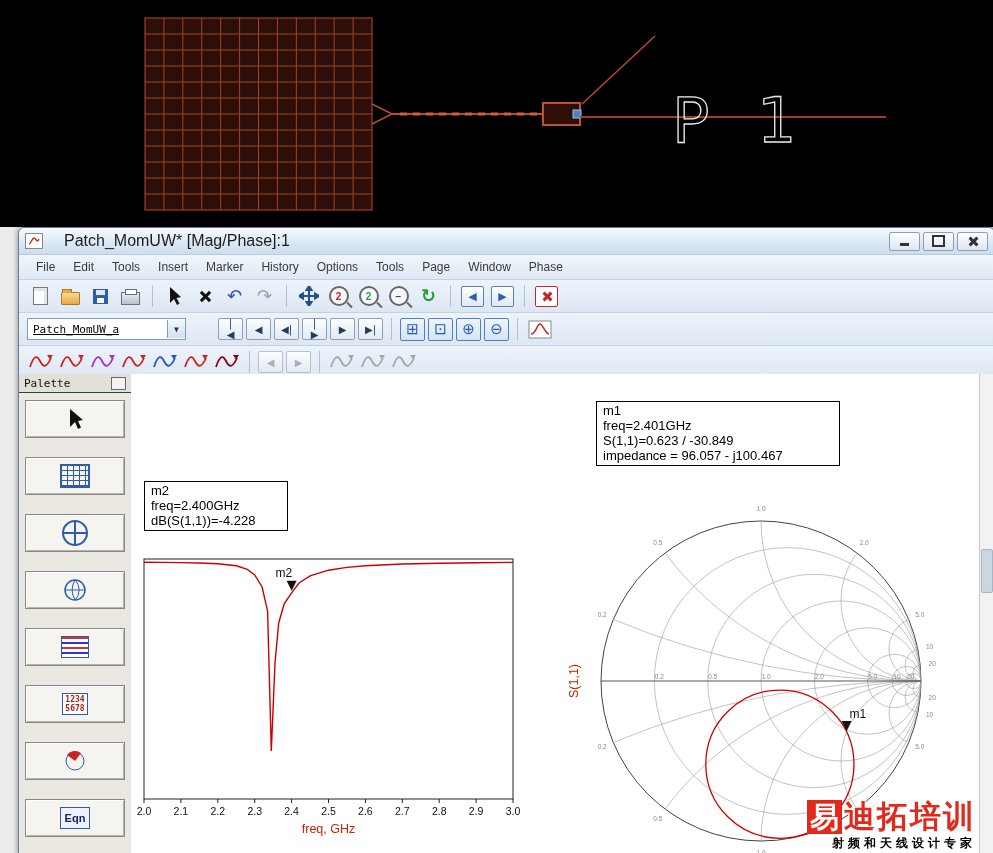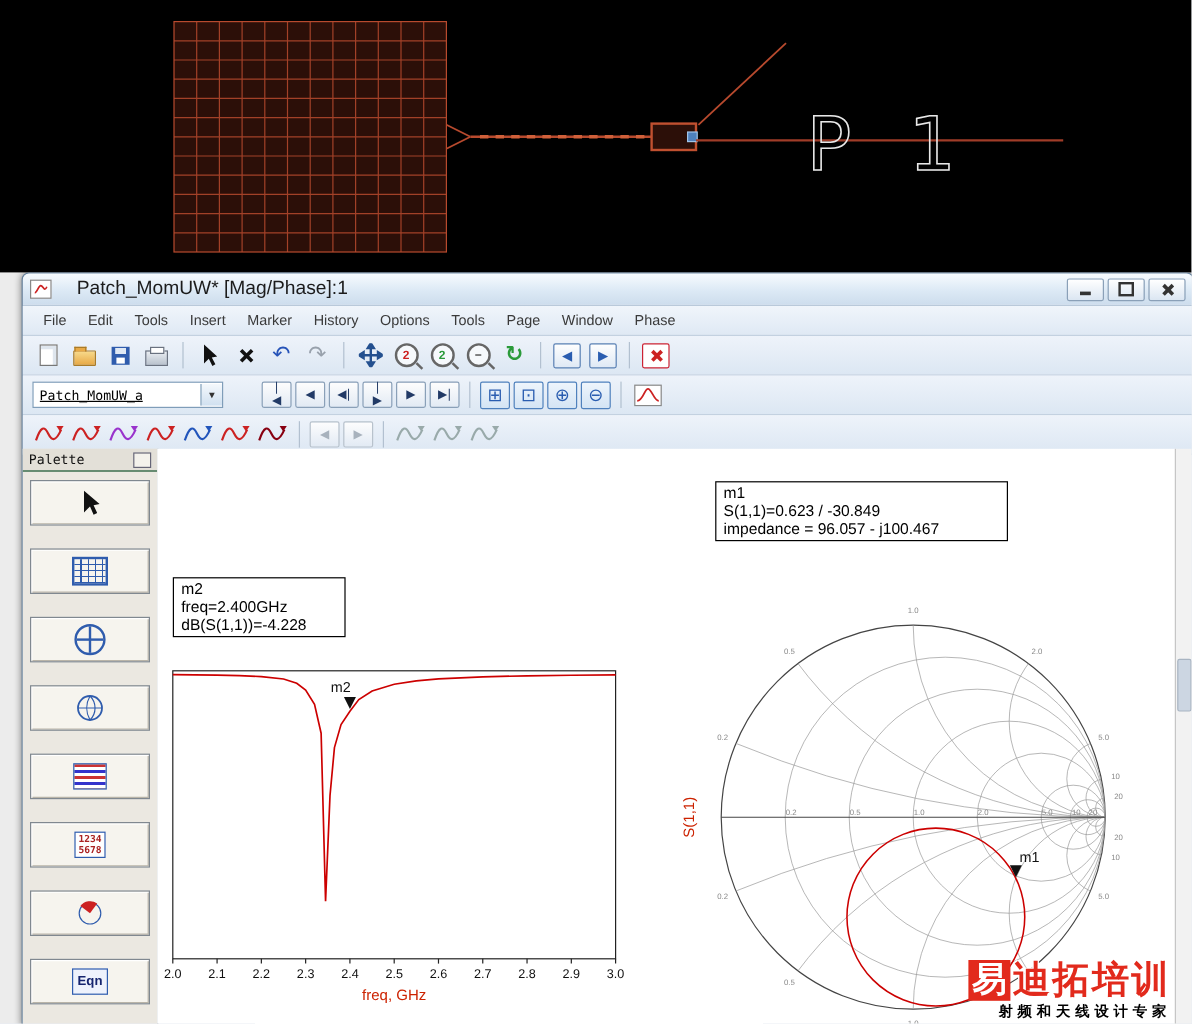--- a/index.html
+++ b/index.html
@@ -503,20 +503,21 @@
           <text x="801.142144638404" y="326.1571072319202">20</text>
         </g>
         <circle cx="648.88" cy="390.2" r="74.08" fill="none" stroke="#cc0000" stroke-width="1.3"></circle>
         <path d="M710.5774408637374 347.11363825060334 L720.5774408637374 347.11363825060334 L715.5774408637374 357.11363825060334 Z" fill="#111"></path>
         <text x="718.5774408637374" y="344.11363825060334" font-size="12" fill="#111" font-family="Liberation Sans, sans-serif">m1</text>
         <text x="447" y="307" transform="rotate(-90 447 307)" font-size="12.5" fill="#cc2200" text-anchor="middle" font-family="Liberation Sans, sans-serif">S(1,1)</text>
       </svg>
 
     <div class="ann-box" id="m1-box">
         <div class="ann-line">m1</div>
+        <div class="ann-line">freq=2.401GHz</div>
         <div class="ann-line">S(1,1)=0.623 / -30.849</div>
         <div class="ann-line">impedance = 96.057 - j100.467</div>
       </div>
     <div class="ann-box" id="m2-box">
         <div class="ann-line">m2</div>
         <div class="ann-line">freq=2.400GHz</div>
         <div class="ann-line">dB(S(1,1))=-4.228</div>
       </div>
 
     <div class="watermark">

